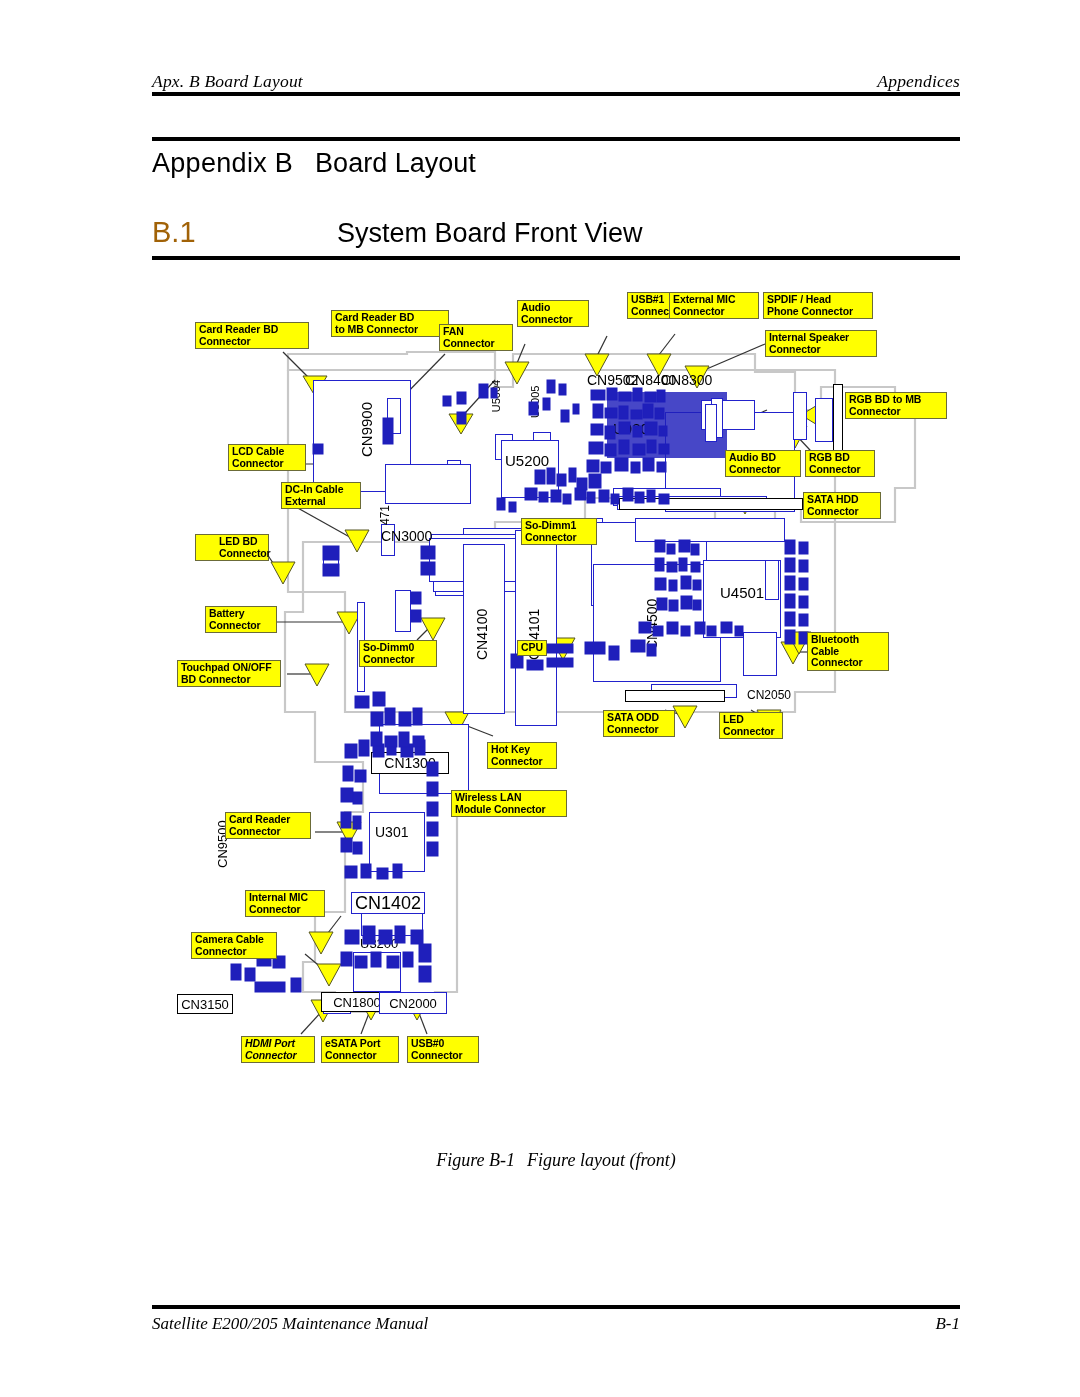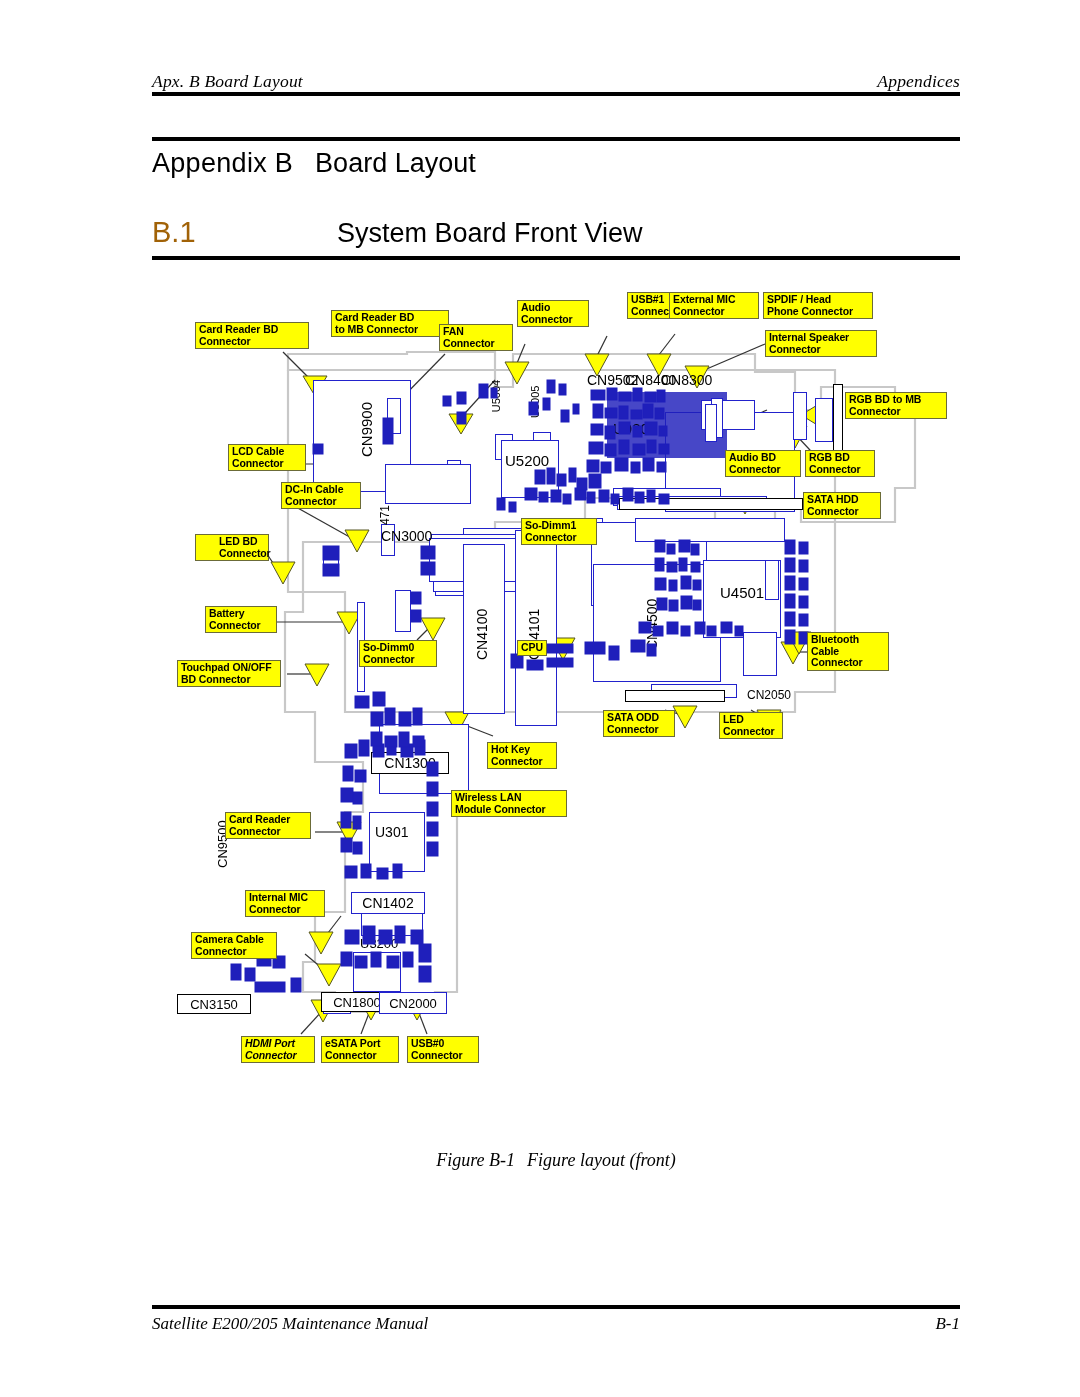--- a/index.html
+++ b/index.html
@@ -370,24 +370,24 @@
     <div class="ref rot90" style="left:136px;top:122px;width:70px;height:16px;font-size:15px;">CN9900</div>
     <div class="ref" style="left:182px;top:146px;font-size:10px;"></div>
     <div class="ref" style="left:186px;top:236px;font-size:14px;">CN3000</div>
     <div class="ref rot90" style="left:-4px;top:538px;width:62px;height:14px;font-size:13px;">CN9500</div>
 
     <div class="ref rot90" style="left:255px;top:330px;width:62px;height:14px;font-size:14px;">CN4100</div>
     <div class="ref rot90" style="left:307px;top:330px;width:62px;height:14px;font-size:14px;">CN4101</div>
     <div class="ref rot90" style="left:425px;top:320px;width:62px;height:14px;font-size:14px;">CN4500</div>
 
     <div class="ref black-box" style="left:176px;top:460px;width:78px;height:22px;font-size:14px;">CN1300</div>
-    <div class="ref blue-box" style="left:156px;top:600px;width:74px;height:22px;font-size:14px;">CN1402</div>
+    <div class="ref blue-box" style="left:156px;top:600px;width:74px;height:22px;font-size:18px;">CN1402</div>
 
     <div class="ref" style="left:552px;top:396px;font-size:12px;">CN2050</div>
-    <div class="ref black-box" style="left:-18px;top:702px;width:74px;height:20px;font-size:13px;">CN3150</div>
+    <div class="ref black-box" style="left:-18px;top:702px;width:56px;height:20px;font-size:13px;">CN3150</div>
     <div class="ref black-box" style="left:126px;top:700px;width:72px;height:20px;font-size:13px;">CN1800</div>
     <div class="ref blue-box" style="left:184px;top:700px;width:68px;height:22px;font-size:13px;">CN2000</div>
 
     <div class="ref" style="left:392px;top:80px;font-size:14px;">CN9502</div>
     <div class="ref" style="left:430px;top:80px;font-size:14px;">CN8400</div>
     <div class="ref" style="left:466px;top:80px;font-size:14px;">CN8300</div>
 
     <div class="ref" style="left:310px;top:160px;font-size:15px;">U5200</div>
     <div class="ref rot90 blue-box" style="left:279px;top:96px;width:44px;height:16px;font-size:11px;border:none;background:transparent;">U5004</div>
     <div class="ref rot90" style="left:320px;top:96px;width:44px;height:16px;font-size:11px;">U5005</div>
@@ -595,21 +595,21 @@
     <div class="callout" style="left:610px;top:158px;width:70px;">RGB BD
 Connector</div>
     <div class="callout" style="left:530px;top:158px;width:76px;">Audio BD
 Connector</div>
     <div class="callout" style="left:608px;top:200px;width:78px;">SATA HDD
 Connector</div>
 
     <div class="callout" style="left:0px;top:152px;width:78px;margin-left:33px;">LCD Cable
 Connector</div>
     <div class="callout" style="left:86px;top:190px;width:80px;">DC-In Cable
-Connector</div>
+External</div>
     <div class="callout" style="left:0px;top:242px;width:74px;padding-left:23px;">LED BD
 Connector</div>
     <div class="callout" style="left:10px;top:314px;width:72px;">Battery
 Connector</div>
     <div class="callout" style="left:-18px;top:368px;width:104px;">Touchpad ON/OFF
 BD Connector</div>
 
     <div class="callout" style="left:164px;top:348px;width:78px;">So-Dimm0
 Connector</div>
     <div class="callout" style="left:326px;top:226px;width:76px;">So-Dimm1

